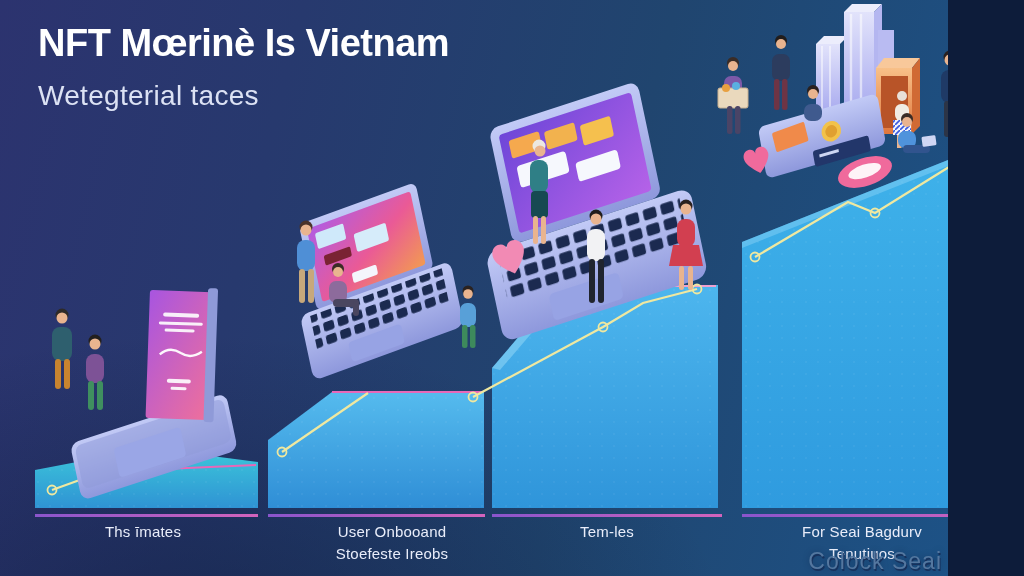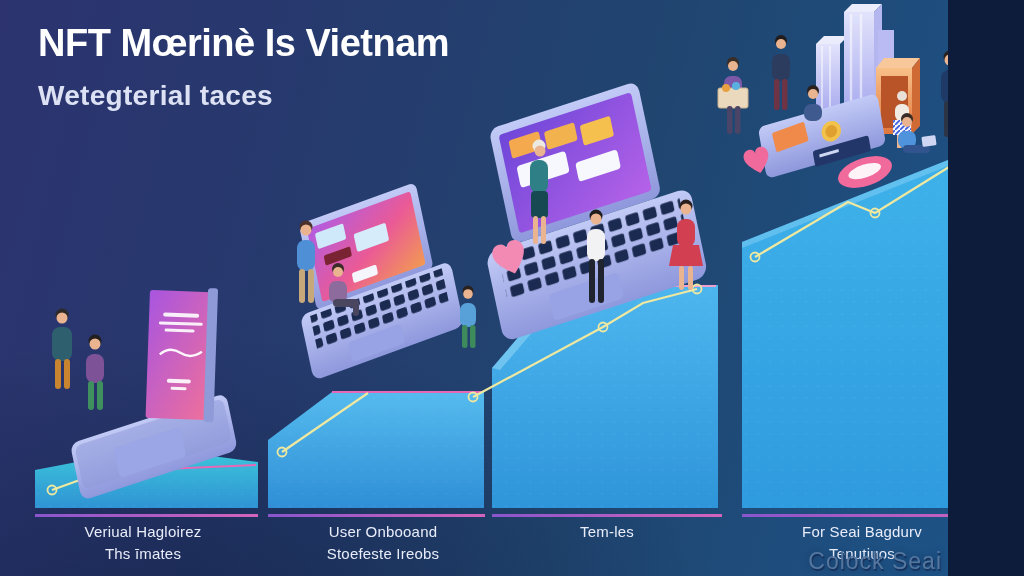--- a/index.html
+++ b/index.html
@@ -10,30 +10,30 @@
       radial-gradient(900px 500px at 20% 110%, rgba(10,20,50,.45), rgba(0,0,0,0) 60%),
       linear-gradient(104deg,#2c336f 0%,#27396e 28%,#20456f 62%,#1d5286 100%);
   }
   .stage svg{position:absolute;left:0;top:0;}
   .title{
     position:absolute;left:38px;top:22px;color:#ffffff;
     font-size:38px;font-weight:700;letter-spacing:-.5px;white-space:nowrap;
   }
   .subtitle{
     position:absolute;left:38px;top:80px;color:#dce2f4;
-    font-size:28px;font-weight:700;letter-spacing:.3px;white-space:nowrap;
+    font-size:28px;font-weight:400;letter-spacing:.3px;white-space:nowrap;
   }
   .step-label{
     position:absolute;top:521px;width:240px;text-align:center;
     color:#e9edfa;font-size:15px;line-height:22px;letter-spacing:.2px;
   }
   .step-label .l1{display:block;}
   .step-label .l2{display:block;}
   .lbl-1{left:23px;}
-  .lbl-2{left:263px;}
+  .lbl-2{left:272px;}
   .lbl-3{left:487px;text-align:center;}
   .lbl-4{left:742px;}
   .watermark{
     position:absolute;right:6px;bottom:1px;
     font-size:23px;font-weight:400;letter-spacing:1px;color:#54779f;
     text-shadow:1px 2px 0 #17315c, 0 0 6px rgba(10,25,55,.35);
     white-space:nowrap;
   }
 </style>
 </head>
@@ -343,21 +343,20 @@
         <ellipse cx="0" cy="0" rx="28" ry="14" fill="#f06a9c"></ellipse>
         <ellipse cx="0" cy="-1" rx="17" ry="6.5" fill="#ffffff" opacity="0.92"></ellipse>
       </g>
     </g>
   </svg>
 
   <div class="title">NFT Mœrinè Is Vietnam</div>
   <div class="subtitle">Wetegterial taces</div>
 
   <div class="step-label lbl-1">
-    <span class="l1">Veriual Hagloirez</span>
     <span class="l2">Ths īmates</span>
   </div>
   <div class="step-label lbl-2">
     <span class="l1">User Onbooand</span>
     <span class="l2">Stoefeste Ireobs</span>
   </div>
   <div class="step-label lbl-3">
     <span class="l1">Tem-les</span>
   </div>
   <div class="step-label lbl-4">

